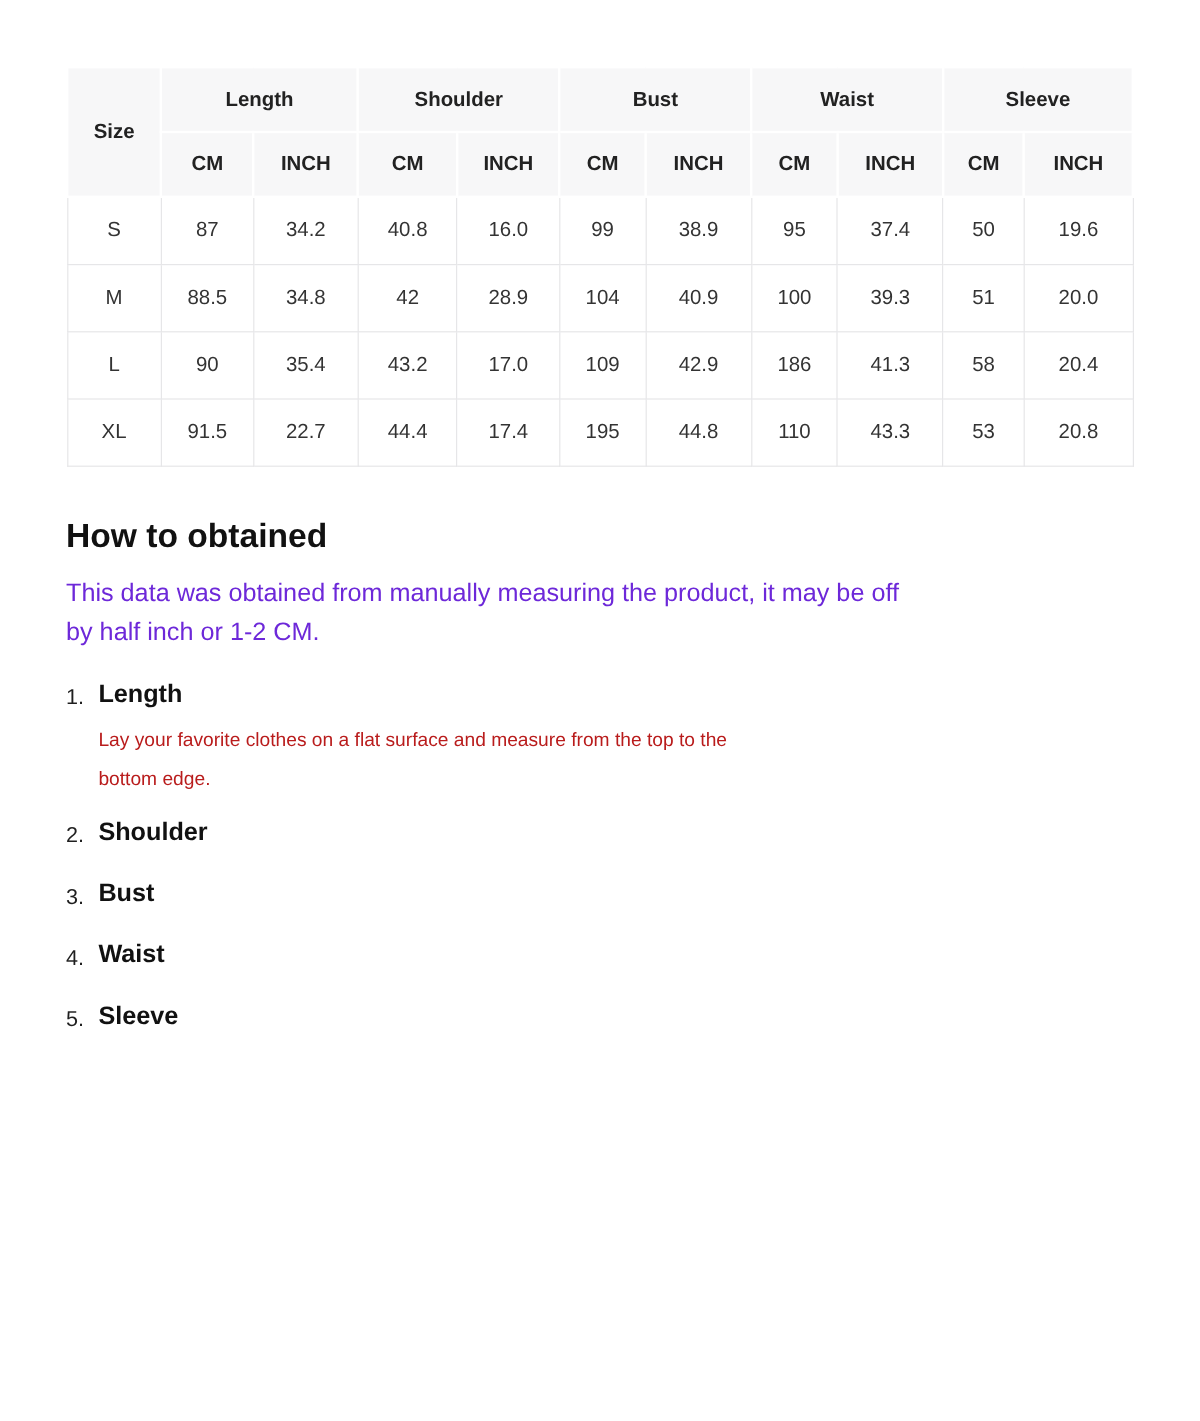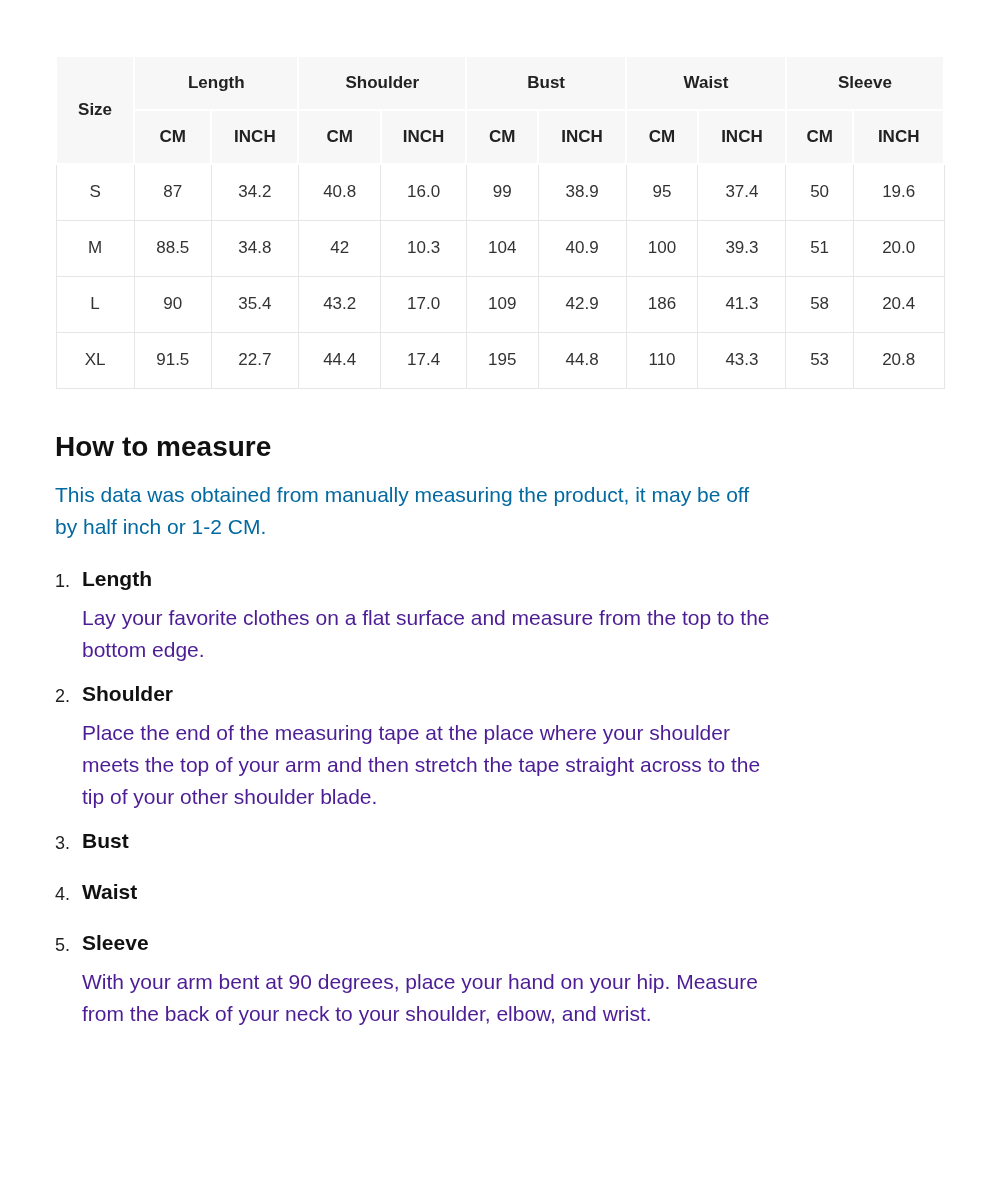--- a/index.html
+++ b/index.html
@@ -46,21 +46,21 @@
   h2.htm-title {
     font-size: 28px;
     line-height: 33px;
     font-weight: 700;
     color: #111111;
     margin: 41px 0 0 0;
   }
   .intro {
     font-size: 21px;
     line-height: 32px;
-    color: #0369a1;
+    color: #6d28d9;
     margin: 16px 0 23px 0;
     white-space: pre-line;
   }
   .measure-list { margin: 0; padding: 0; }
   .measure-item {
     display: flex;
     align-items: flex-start;
     margin: 0 0 15px 0;
   }
   .measure-item:last-child { margin-bottom: 0; }
@@ -74,23 +74,23 @@
   }
   .item-content { flex: 1 1 auto; min-width: 0; }
   .item-term {
     font-size: 21px;
     line-height: 26px;
     font-weight: 700;
     color: #111111;
     margin: 0 0 10px 0;
   }
   .item-desc {
-    font-size: 21px;
+    font-size: 16px;
     line-height: 32px;
-    color: #4c1d95;
+    color: #b91c1c;
     margin: 0;
     white-space: pre-line;
   }
 </style>
 </head>
 <body>
 
 <div class="page">
 
   <table class="size-chart">
@@ -141,21 +141,21 @@
         <td>95</td>
         <td>37.4</td>
         <td>50</td>
         <td>19.6</td>
       </tr>
       <tr>
         <td>M</td>
         <td>88.5</td>
         <td>34.8</td>
         <td>42</td>
-        <td>10.3</td>
+        <td>28.9</td>
         <td>104</td>
         <td>40.9</td>
         <td>100</td>
         <td>39.3</td>
         <td>51</td>
         <td>20.0</td>
       </tr>
       <tr>
         <td>L</td>
         <td>90</td>
@@ -178,43 +178,40 @@
         <td>195</td>
         <td>44.8</td>
         <td>110</td>
         <td>43.3</td>
         <td>53</td>
         <td>20.8</td>
       </tr>
     </tbody>
   </table>
 
-  <h2 class="htm-title">How to measure</h2>
+  <h2 class="htm-title">How to obtained</h2>
 
   <p class="intro">This data was obtained from manually measuring the product, it may be off
 by half inch or 1-2 CM.</p>
 
   <div class="measure-list">
 
     <div class="measure-item">
       <div class="item-num">1.</div>
       <div class="item-content">
         <div class="item-term">Length</div>
         <p class="item-desc">Lay your favorite clothes on a flat surface and measure from the top to the
 bottom edge.</p>
       </div>
     </div>
 
     <div class="measure-item">
       <div class="item-num">2.</div>
       <div class="item-content">
         <div class="item-term">Shoulder</div>
-        <p class="item-desc">Place the end of the measuring tape at the place where your shoulder
-meets the top of your arm and then stretch the tape straight across to the
-tip of your other shoulder blade.</p>
       </div>
     </div>
 
     <div class="measure-item">
       <div class="item-num">3.</div>
       <div class="item-content">
         <div class="item-term">Bust</div>
       </div>
     </div>
 
@@ -222,19 +219,17 @@
       <div class="item-num">4.</div>
       <div class="item-content">
         <div class="item-term">Waist</div>
       </div>
     </div>
 
     <div class="measure-item">
       <div class="item-num">5.</div>
       <div class="item-content">
         <div class="item-term">Sleeve</div>
-        <p class="item-desc">With your arm bent at 90 degrees, place your hand on your hip. Measure
-from the back of your neck to your shoulder, elbow, and wrist.</p>
       </div>
     </div>
 
   </div>
 </div>
 
 </body></html>

